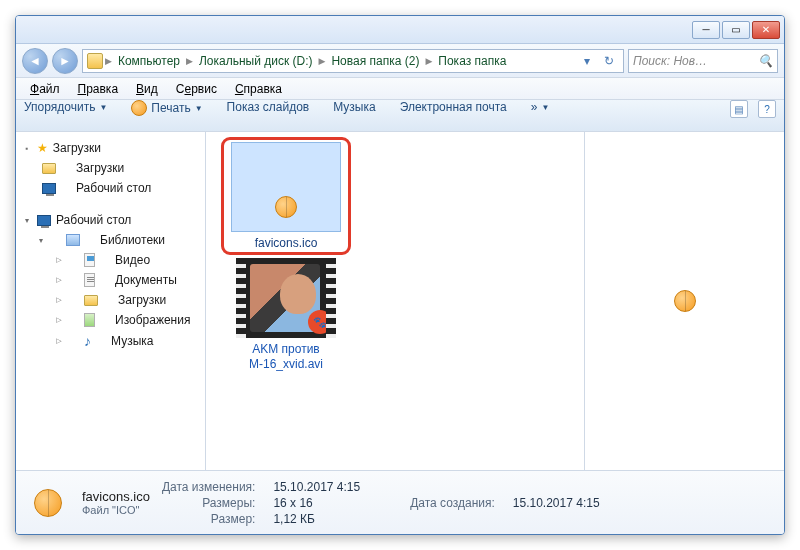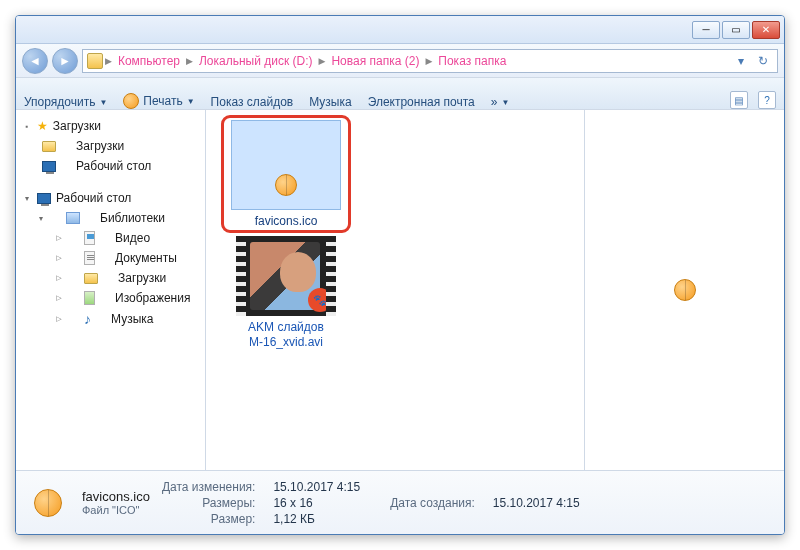--- a/index.html
+++ b/index.html
@@ -5,29 +5,29 @@
 * { box-sizing: border-box; margin: 0; padding: 0; font-family: "Segoe UI", Tahoma, sans-serif; font-size: 12px; }
 body { background: #fff; width: 800px; height: 550px; overflow: hidden; }
 .window { border: 1px solid #4a7bb5; width: 770px; height: 520px; margin: 15px auto 0; background: #fff; box-shadow: 0 3px 12px rgba(0,0,0,.3); border-radius: 4px; overflow: hidden; display: flex; flex-direction: column; }
 .titlebar { height: 28px; background: linear-gradient(#eaf1fb,#d8e6f7); display: flex; align-items: center; justify-content: flex-end; padding: 0 4px; border-bottom: 1px solid #b5c9e2; }
 .winbtn { width: 28px; height: 18px; margin-left: 2px; border: 1px solid #8aa8cc; border-radius: 2px; display: flex; align-items: center; justify-content: center; font-size: 10px; background: linear-gradient(#f7fbff,#d8e6f7); }
 .winbtn.close { background: linear-gradient(#f19b8e,#d94c3a); color: #fff; border-color: #a83a2c; }
 .navbar { height: 34px; background: linear-gradient(#f5f9fd,#e6eef9); display: flex; align-items: center; padding: 0 6px; gap: 4px; border-bottom: 1px solid #cfd9e6; }
 .navcircle { width: 26px; height: 26px; border-radius: 50%; background: radial-gradient(circle at 30% 30%, #bcd4ef, #6f9cd6); border: 1px solid #8aa8cc; display: flex; align-items: center; justify-content: center; color: #fff; }
 .addrbar { flex: 1; height: 24px; background: #fff; border: 1px solid #a5b9d2; display: flex; align-items: center; padding: 0 4px; gap: 2px; }
 .addr-icon { width: 16px; height: 16px; background: linear-gradient(#ffe9a5,#f4c34e); border: 1px solid #bfa54a; border-radius: 2px; }
-.crumb { color: #ec4899; padding: 0 4px; cursor: default; }
+.crumb { color: #14532d; padding: 0 4px; cursor: default; }
 .crumb-sep { color: #888; font-size: 9px; }
 .fresh { width: 20px; text-align: center; color: #4a7bb5; }
 .search { width: 150px; height: 24px; background: #fff; border: 1px solid #a5b9d2; display: flex; align-items: center; padding: 0 4px; color: #888; font-style: italic; }
 .search .sicon { margin-left: auto; color: #4a7bb5; }
 .menubar { height: 22px; background: linear-gradient(#f9fbfd,#eef3fa); border-bottom: 1px solid #cfd9e6; display: flex; align-items: center; padding: 0 6px; gap: 2px; }
 .menubar span { padding: 2px 8px; }
 .menubar span u { text-decoration: underline; }
-.toolbar { height: 32px; background: linear-gradient(#eff6fc,#dce8f5); border-bottom: 1px solid #cfd9e6; display: flex; align-items: flex-end; padding: 0 8px; gap: 16px; color: #264f7e; }
+.toolbar { height: 32px; background: linear-gradient(#eff6fc,#dce8f5); border-bottom: 1px solid #cfd9e6; display: flex; align-items: flex-start; padding: 0 8px; gap: 24px; color: #264f7e; }
 .toolbar .tbtn { display: flex; align-items: center; gap: 4px; }
 .toolbar .drop { font-size: 8px; color: #264f7e; }
 .toolbar .right { margin-left: auto; display: flex; gap: 10px; align-items: center; }
 .toolbar .view, .toolbar .help { width: 18px; height: 18px; border: 1px solid #a5b9d2; border-radius: 2px; background: #fff; display: flex; align-items: center; justify-content: center; font-size: 10px; color: #4a7bb5; }
 .body { flex: 1; display: flex; overflow: hidden; }
 .sidebar { width: 190px; border-right: 1px solid #cfd9e6; background: #fff; padding: 6px 4px; overflow-y: auto; }
 .navgroup { margin-bottom: 12px; }
 .navhead { display: flex; align-items: center; gap: 5px; padding: 3px 2px; color: #1a1a1a; }
 .tri { font-size: 8px; color: #6f6f6f; width: 10px; text-align: center; }
 .star { color: #f5b20a; }
@@ -85,22 +85,33 @@
       <span class="crumb">Компьютер</span>
       <span class="crumb-sep">▶</span>
       <span class="crumb">Локальный диск (D:)</span>
       <span class="crumb-sep">▶</span>
       <span class="crumb">Новая папка (2)</span>
       <span class="crumb-sep">▶</span>
       <span class="crumb">Показ папка</span>
       <span class="fresh" style="margin-left:auto">▾</span>
       <span class="fresh">↻</span>
     </div>
-  </div>
-
+    <div class="search">
+      <span>Поиск: Нов…</span>
+      <span class="sicon">🔍</span>
+    </div>
+  </div>
+
+  <div class="menubar">
+    <span><u>Ф</u>айл</span>
+    <span><u>П</u>равка</span>
+    <span><u>В</u>ид</span>
+    <span>С<u>е</u>рвис</span>
+    <span><u>С</u>правка</span>
+  </div>
 
   <div class="toolbar">
     <div class="tbtn">
         <span>Упорядочить</span>
         <span class="drop">▼</span>
       </div>
     <div class="tbtn">
       <span style="width:16px;height:16px;border-radius:50%;background:radial-gradient(circle at 35% 35%,#ffd38a,#f59b1f);border:1px solid #c97e10"></span>
       <span>Печать</span>
         <span class="drop">▼</span>
@@ -188,21 +199,21 @@
           </div>
           <div class="fname">favicons.ico</div>
         </div>
         <div class="file">
           <div class="filmthumb">
             <div class="person">
                 <div class="head"></div>
               </div>
             <div class="badge">🐾</div>
           </div>
-          <div class="fname">AKM слайдов М-16_xvid.avi</div>
+          <div class="fname">AKM против М-16_xvid.avi</div>
         </div>
       </div>
     </div>
 
     <div class="preview">
       <div class="orange"></div>
     </div>
   </div>
 
   <div class="details">
@@ -217,19 +228,19 @@
       <span class="dlabel">Дата изменения:</span>
         <span class="dval">15.10.2017 4:15</span>
         <span></span>
       <span class="dlabel">Размеры:</span>
         <span class="dval">16 x 16</span>
         <span></span>
       <span class="dlabel">Размер:</span>
         <span class="dval">1,12 КБ</span>
         <span></span>
     </div>
-    <div class="dtable" style="">
+    <div class="dtable" style="margin-left:20px">
       <span class="dlabel">Дата создания:</span>
         <span class="dval">15.10.2017 4:15</span>
     </div>
   </div>
 
 </div>
 
 </body></html>

